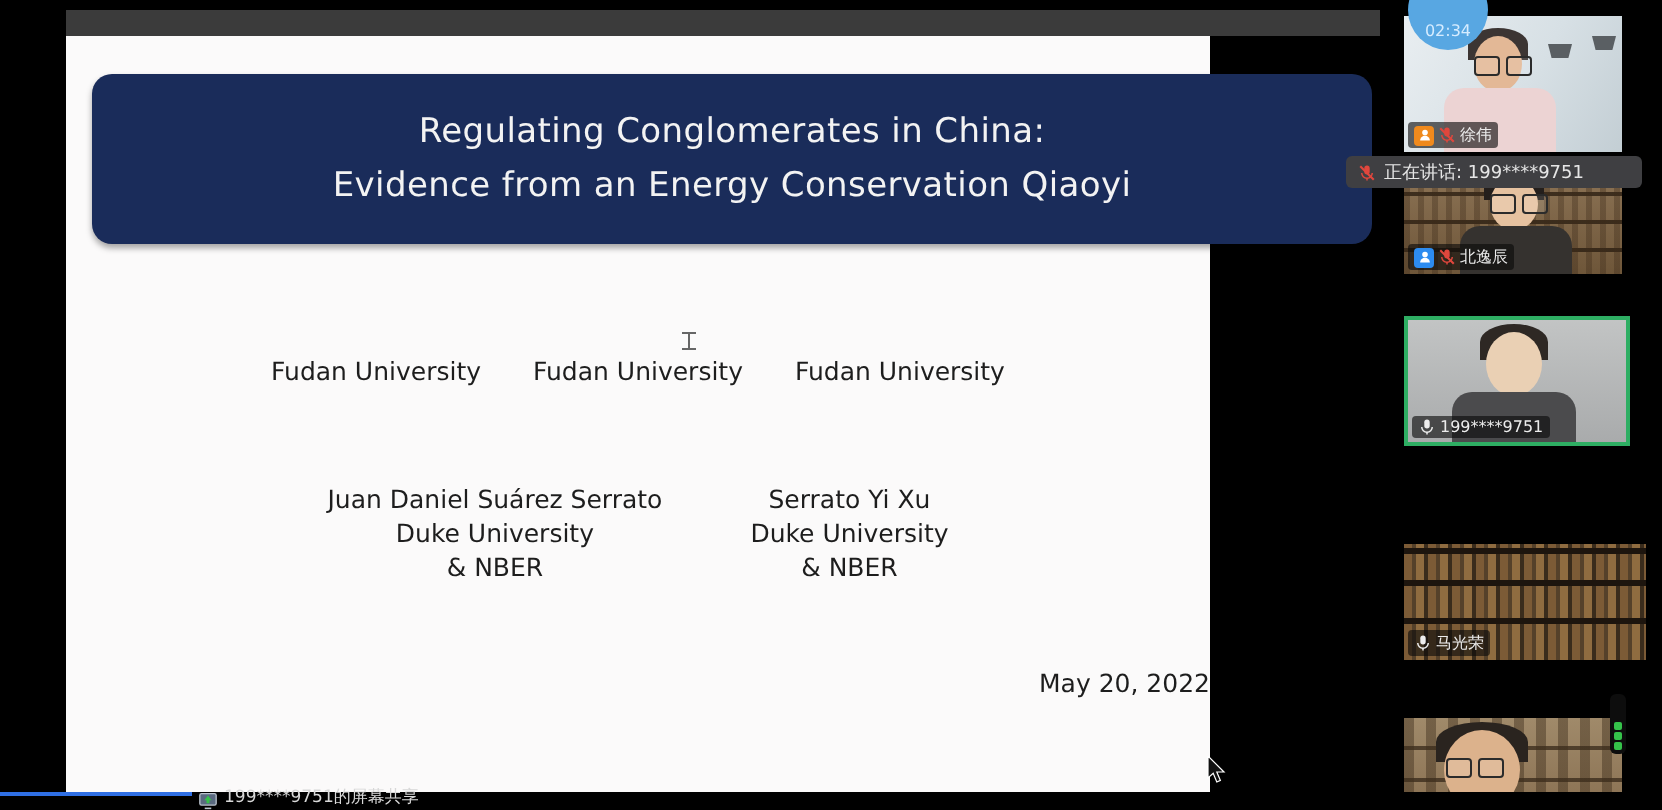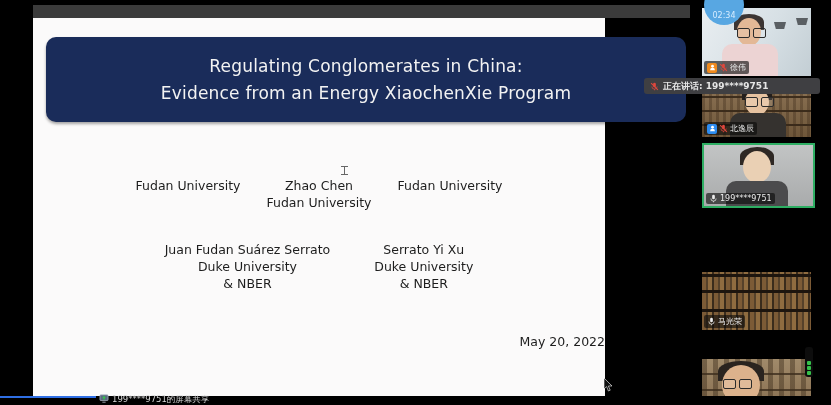--- a/index.html
+++ b/index.html
@@ -45,80 +45,79 @@
         clip-path:polygon(15% 100%,85% 100%,100% 0,0 0);}
   .lamp::before{content:"";position:absolute;left:5px;top:-8px;width:1px;height:8px;background:#777;}
   .glasses{position:absolute;display:flex;gap:3px;}
   .glasses span{width:11px;height:8px;border:1.5px solid #2b2b2b;border-radius:2px;background:rgba(255,255,255,.12);}
 
   .t1-bg{background:linear-gradient(120deg,#e9eef1 0%,#d7e0e5 55%,#c3ced4 100%);}
   .t2-bg{background:
      repeating-linear-gradient(90deg, rgba(60,42,25,.35) 0 3px, rgba(0,0,0,0) 3px 7px),
      repeating-linear-gradient(180deg, rgba(0,0,0,0) 0 12px, rgba(43,30,17,.8) 12px 14px),
      linear-gradient(#8d7456,#6e5639);}
-  .t3-bg{background:linear-gradient(#c2c4c4,#a9abac);}
+  .t3-bg{background:linear-gradient(#c2c4c4,#a9abac);margin-top:15px;}
   .t4-bg{background:linear-gradient(#dddcd8,#c8c7c2);}
   .t5-bg{background:
      repeating-linear-gradient(90deg, #7c5b36 0 4px, #55412a 4px 6px, #8f6c40 6px 10px, #3a2c1c 10px 12px),
      #2a2017;}
   .t5-bg::before{content:"";position:absolute;left:0;right:0;top:18px;height:3px;background:#1d150e;
      box-shadow:0 19px 0 #1d150e, 0 -16px 0 #1d150e;}
   .t6-bg{background:
      repeating-linear-gradient(90deg, rgba(62,46,28,.45) 0 5px, rgba(0,0,0,0) 5px 11px),
      repeating-linear-gradient(180deg, rgba(0,0,0,0) 0 14px, rgba(48,34,20,.7) 14px 16px),
      linear-gradient(#a08a6a,#82684a);}
 
   
   .time-bubble{position:absolute;left:704px;top:-15px;width:40px;height:40px;border-radius:50%;
                background:#58a7e2;display:flex;align-items:flex-end;justify-content:center;
                padding-bottom:5px;box-sizing:border-box;color:#d6ecff;font-size:8px;z-index:6;cursor:pointer;}
-  .speaking-banner{position:absolute;left:644px;top:78px;width:176px;height:16px;background:#3f3f42;
+  .speaking-banner{position:absolute;left:673px;top:78px;width:148px;height:16px;background:#3f3f42;
                border-radius:3px;display:flex;align-items:center;gap:4px;padding:0 6px;
-               box-sizing:border-box;z-index:5;font-weight:bold;}
+               box-sizing:border-box;z-index:5;}
   .speaking-banner span{font-size:9px;color:#e6e6e6;white-space:nowrap;}
   .volume-meter{position:absolute;left:805px;top:347px;width:8px;height:30px;background:#0d0d0d;
                border-radius:3px;z-index:5;display:flex;flex-direction:column-reverse;
                align-items:center;gap:1px;padding:2px 0;box-sizing:border-box;}
   .volume-meter i{width:4px;height:4px;background:#35c24a;border-radius:1px;}
 
   
   .bottom-bar{position:absolute;left:0;top:396px;width:831px;height:9px;background:#000;z-index:7;}
   .share-progress{position:absolute;left:0;top:0;width:96px;height:2px;background:#2f6fe4;}
-  .share-indicator{position:absolute;left:99px;top:-2px;height:11px;display:flex;align-items:flex-start;gap:3px;}
+  .share-indicator{position:absolute;left:99px;top:-2px;height:11px;display:flex;align-items:flex-end;gap:3px;}
   .share-indicator span{font-size:8.5px;color:#d8d8d8;white-space:nowrap;}
 </style>
 </head>
 <body>
 
 <div id="stage">
 
   <div class="chrome-strip"></div>
 
   <div class="slide">
     <div class="title-box">
       <div class="title-line">Regulating Conglomerates in China:</div>
-      <div class="title-line">Evidence from an Energy XiaochenXie Program</div>
+      <div class="title-line">Evidence from an Energy Conservation Qiaoyi</div>
     </div>
 
     <div class="authors-row authors-row1">
       <div>
         <div>Fudan University</div>
       </div>
       <div>
-        <div>Zhao Chen</div>
         <div>Fudan University</div>
       </div>
       <div>
         <div>Fudan University</div>
       </div>
     </div>
 
     <div class="authors-row authors-row2">
       <div>
-        <div>Juan Fudan Suárez Serrato</div>
+        <div>Juan Daniel Suárez Serrato</div>
         <div>Duke University</div>
         <div>&amp; NBER</div>
       </div>
       <div>
         <div>Serrato Yi Xu</div>
         <div>Duke University</div>
         <div>&amp; NBER</div>
       </div>
     </div>
 
@@ -190,21 +189,21 @@
       <svg width="9" height="9" viewBox="0 0 12 12">
         <rect x="4.2" y="1" width="3.6" height="6" rx="1.8" fill="#ededed"></rect>
         <path d="M2.5 6 a3.5 3.5 0 0 0 7 0" fill="none" stroke="#ededed" stroke-width="1"></path>
         <line x1="6" y1="9.5" x2="6" y2="11" stroke="#ededed" stroke-width="1"></line>
       </svg>
       <span>199****9751</span>
     </div>
   </div>
 
 
-  <div class="tile t5-bg" style="top:272px;height:58px;">
+  <div class="tile t5-bg" style="top:272px;height:58px;padding-left:12px;">
     <div class="tile-label">
       <svg width="9" height="9" viewBox="0 0 12 12">
         <rect x="4.2" y="1" width="3.6" height="6" rx="1.8" fill="#ededed"></rect>
         <path d="M2.5 6 a3.5 3.5 0 0 0 7 0" fill="none" stroke="#ededed" stroke-width="1"></path>
         <line x1="6" y1="9.5" x2="6" y2="11" stroke="#ededed" stroke-width="1"></line>
       </svg>
       <span>马光荣</span>
     </div>
   </div>
 

